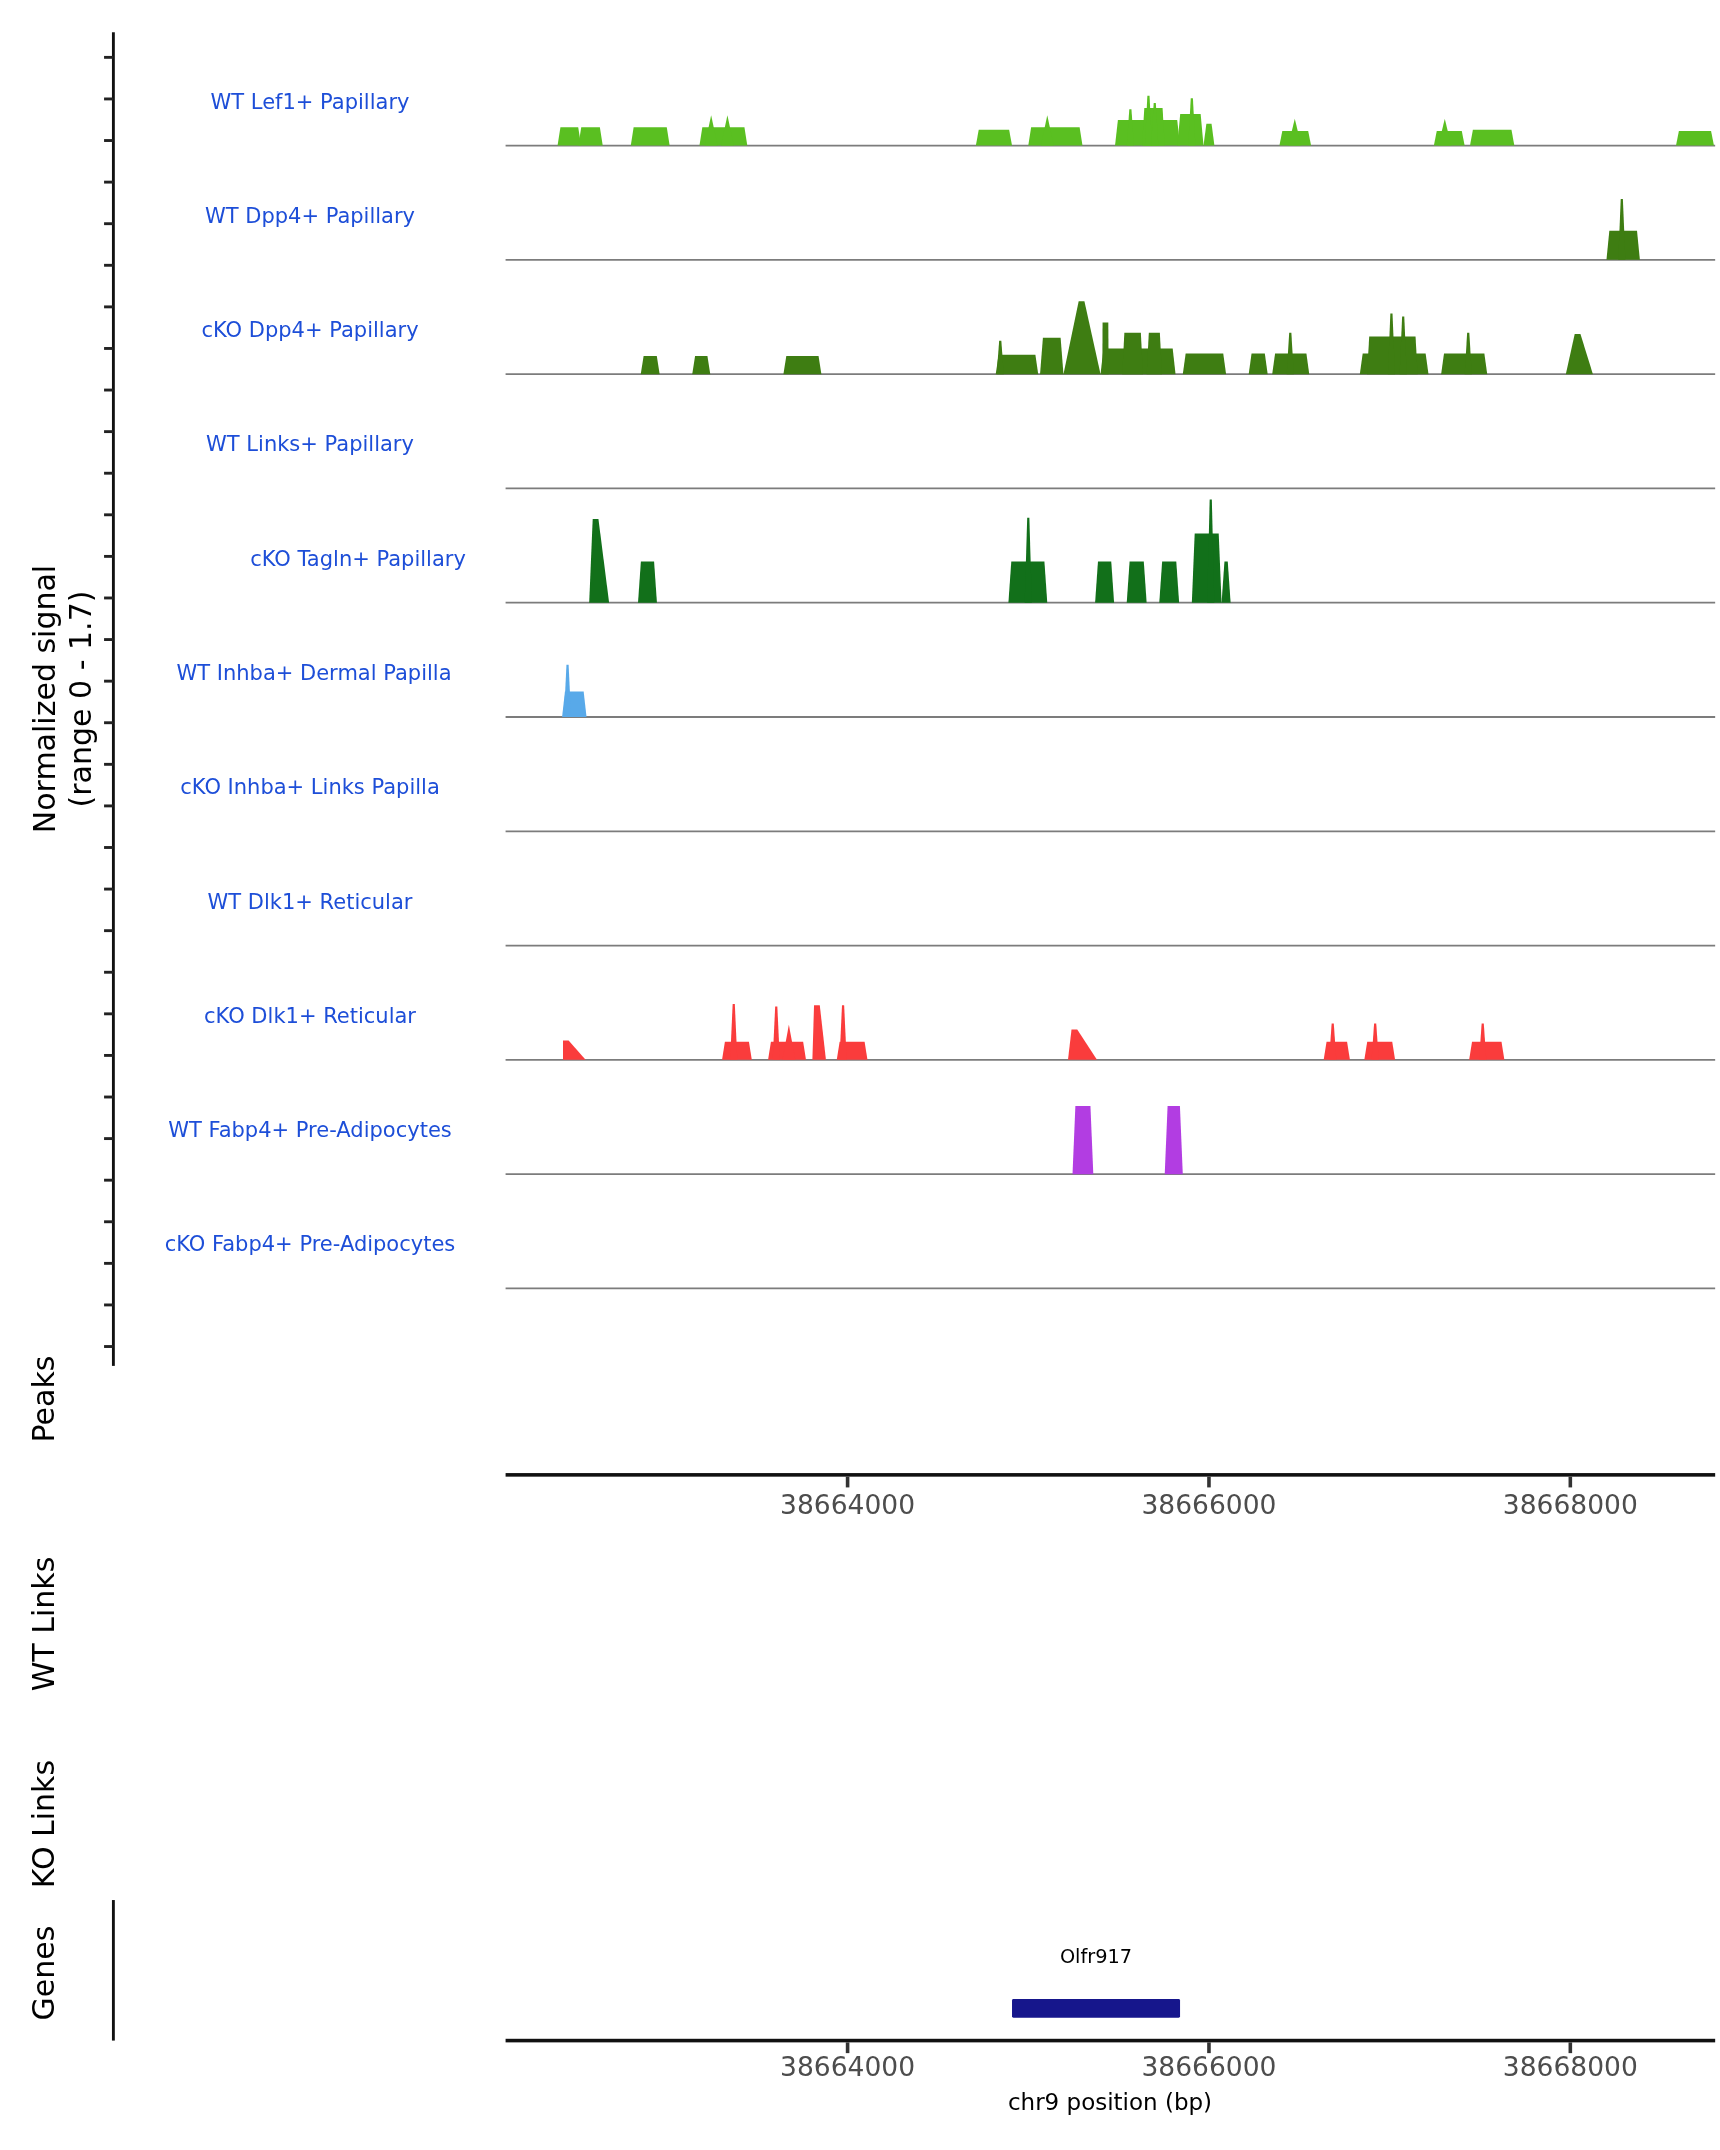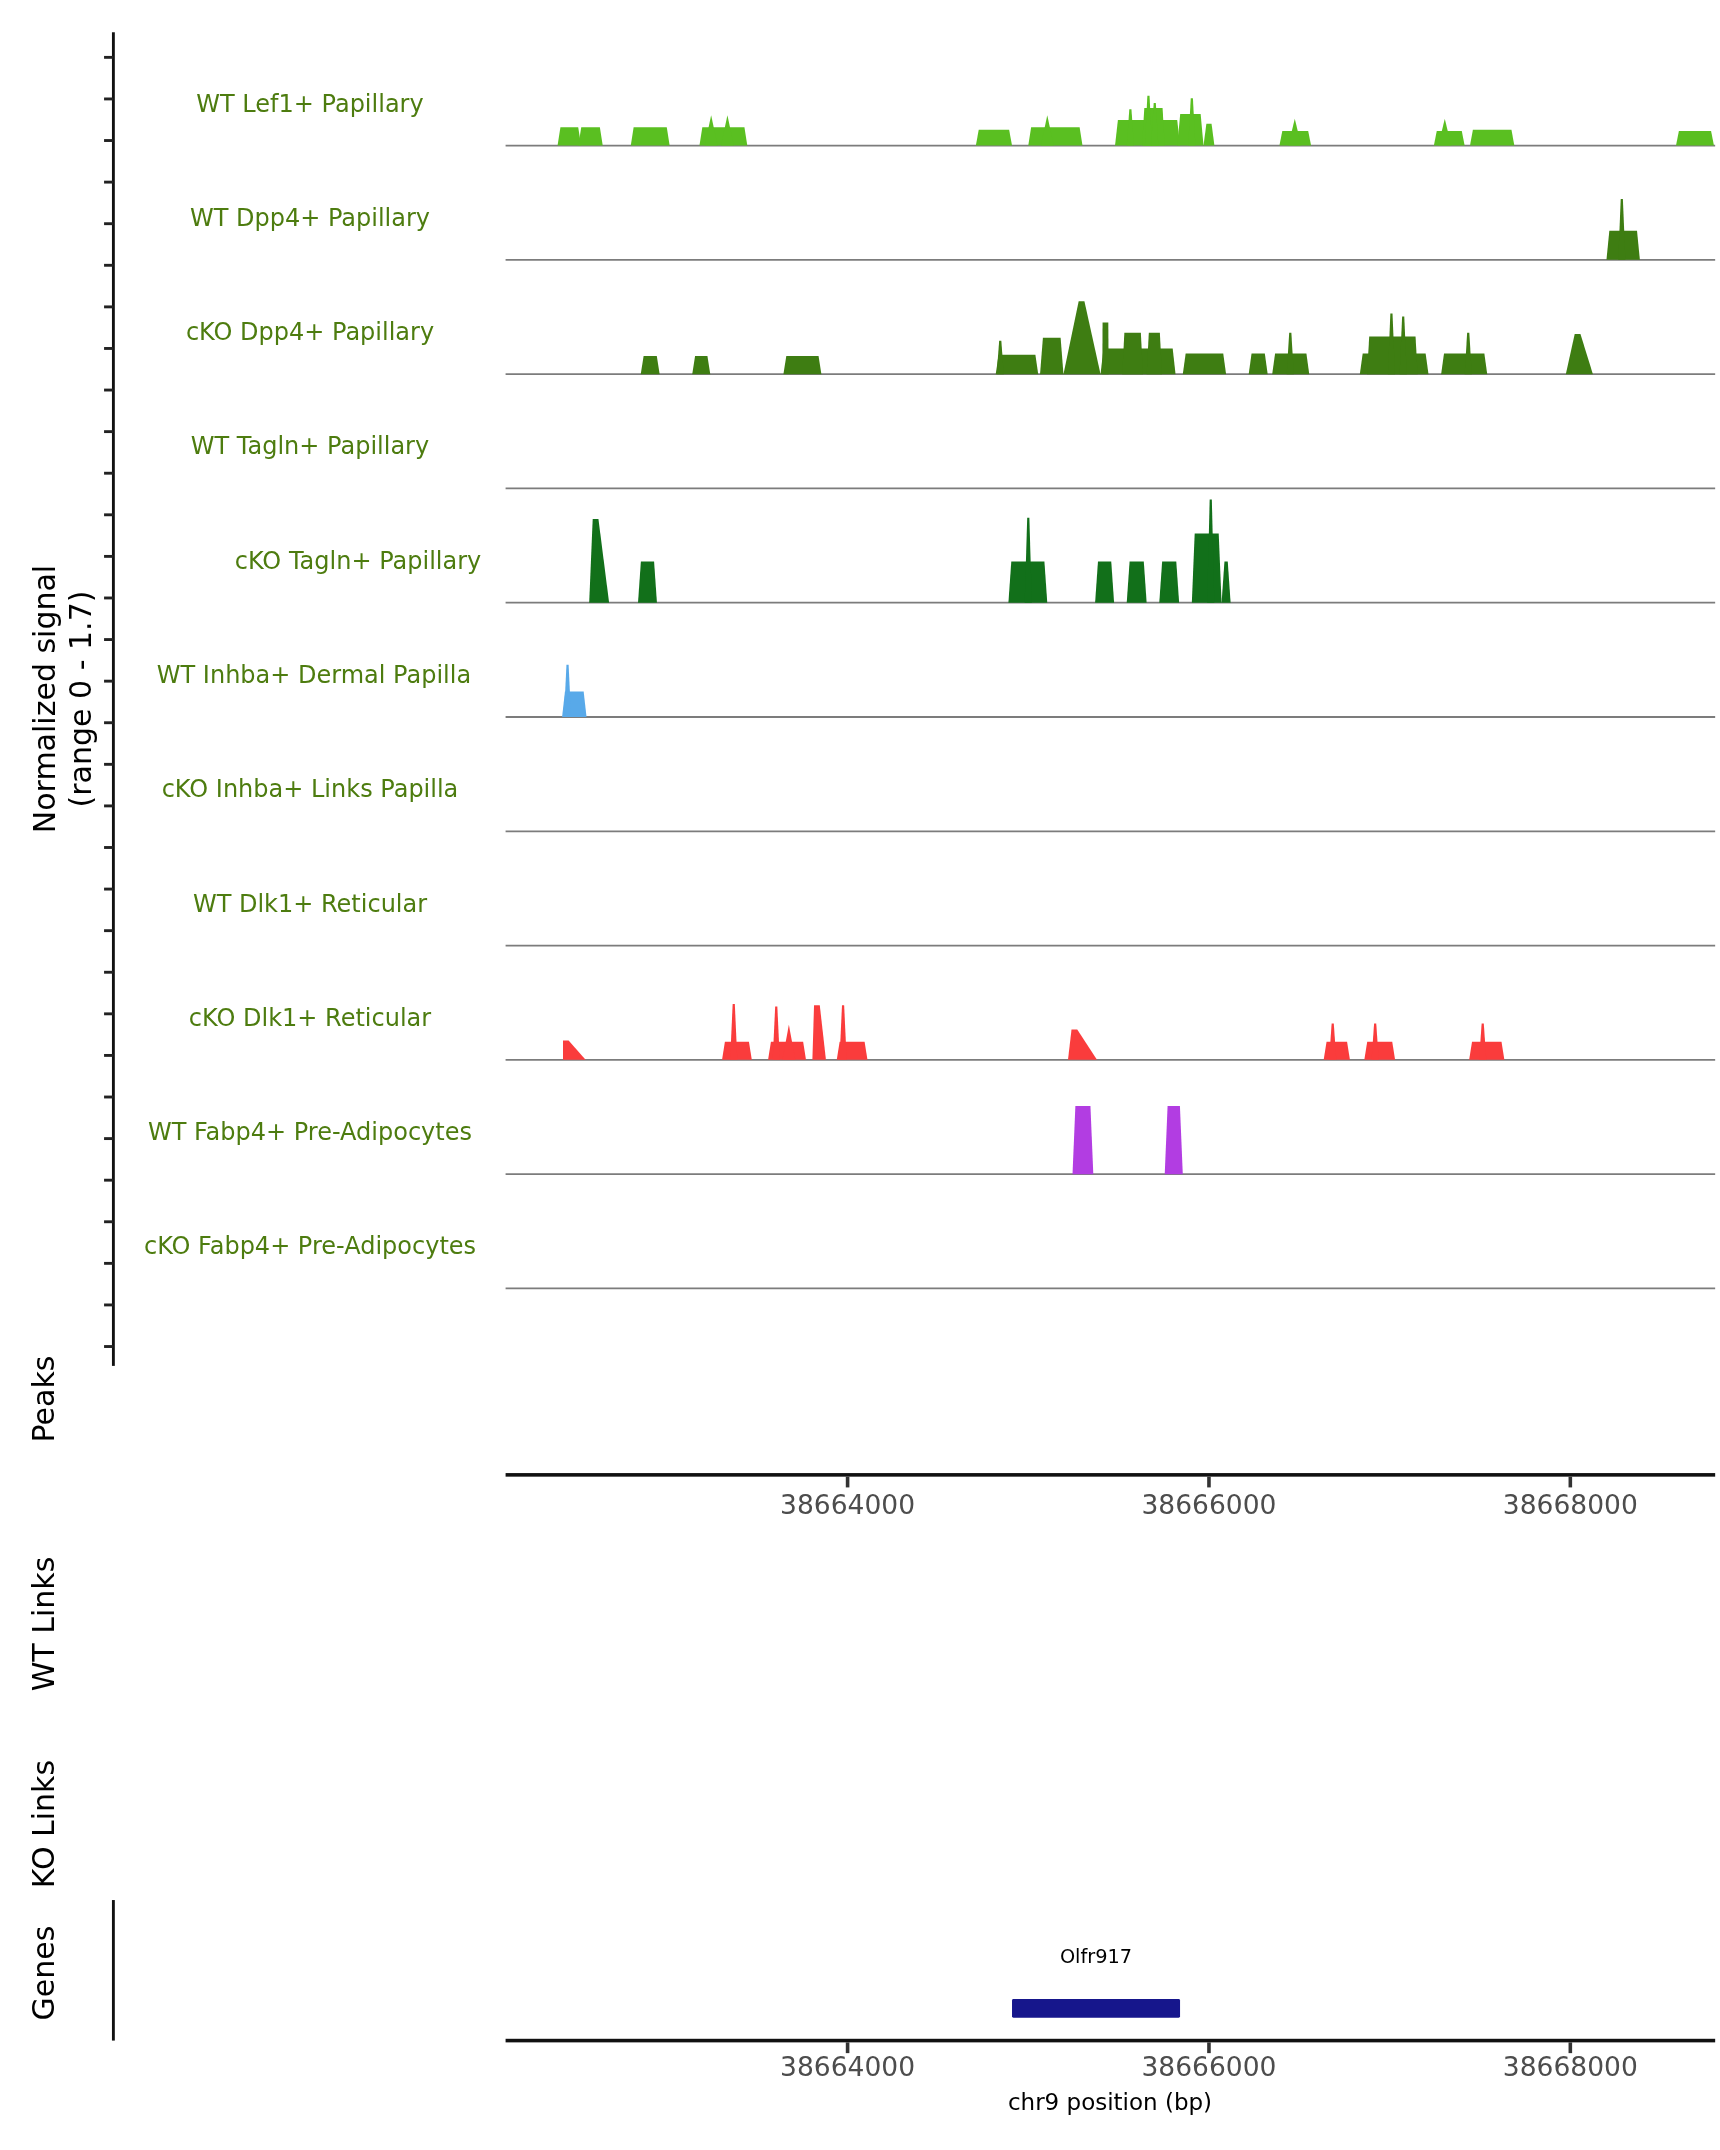--- a/index.html
+++ b/index.html
@@ -17,22 +17,22 @@
     color:#000;
     font-size:30px;
     text-align:center;
     line-height:1.2;
   }
   #ylabel{font-size:30px;}
   .track-label{
     position:absolute;
     transform:translateX(-50%);
     white-space:nowrap;
-    color:#4d7c0f;
-    font-size:24px;
+    color:#1d4ed8;
+    font-size:21px;
   }
   #plot-svg{position:absolute;left:0;top:0;}
   #xlabel{
     position:absolute;
     transform:translate(-50%,-50%);
     font-size:23px;color:#000;white-space:nowrap;
   }
 </style>
 </head>
 <body>
@@ -46,21 +46,21 @@
 
   <div class="rot-label" style="left:44px;top:1399px;">Peaks</div>
   <div class="rot-label" style="left:44px;top:1624px;">WT Links</div>
   <div class="rot-label" style="left:44px;top:1824px;">KO Links</div>
   <div class="rot-label" style="left:44px;top:1973px;">Genes</div>
 
   <div id="track-labels">
       <div class="track-label" style="left: 310px; top: 90px;">WT Lef1+ Papillary</div>
       <div class="track-label" style="left: 310px; top: 204px;">WT Dpp4+ Papillary</div>
       <div class="track-label" style="left: 310px; top: 318px;">cKO Dpp4+ Papillary</div>
-      <div class="track-label" style="left: 310px; top: 432px;">WT Tagln+ Papillary</div>
+      <div class="track-label" style="left: 310px; top: 432px;">WT Links+ Papillary</div>
       <div class="track-label" style="left: 310px; top: 547px; margin-left: 48px;">cKO Tagln+ Papillary</div>
       <div class="track-label" style="left: 314px; top: 661px;">WT Inhba+ Dermal Papilla</div>
       <div class="track-label" style="left: 310px; top: 775px;">cKO Inhba+ Links Papilla</div>
       <div class="track-label" style="left: 310px; top: 890px; text-align: center;">WT Dlk1+ Reticular</div>
       <div class="track-label" style="left: 310px; top: 1004px;">cKO Dlk1+ Reticular</div>
       <div class="track-label" style="left: 310px; top: 1118px;">WT Fabp4+ Pre-Adipocytes</div>
       <div class="track-label" style="left: 310px; top: 1232px;">cKO Fabp4+ Pre-Adipocytes</div>
     </div>
 
   <svg id="plot-svg" width="1721" height="2151" viewBox="0 0 2400 3000">

